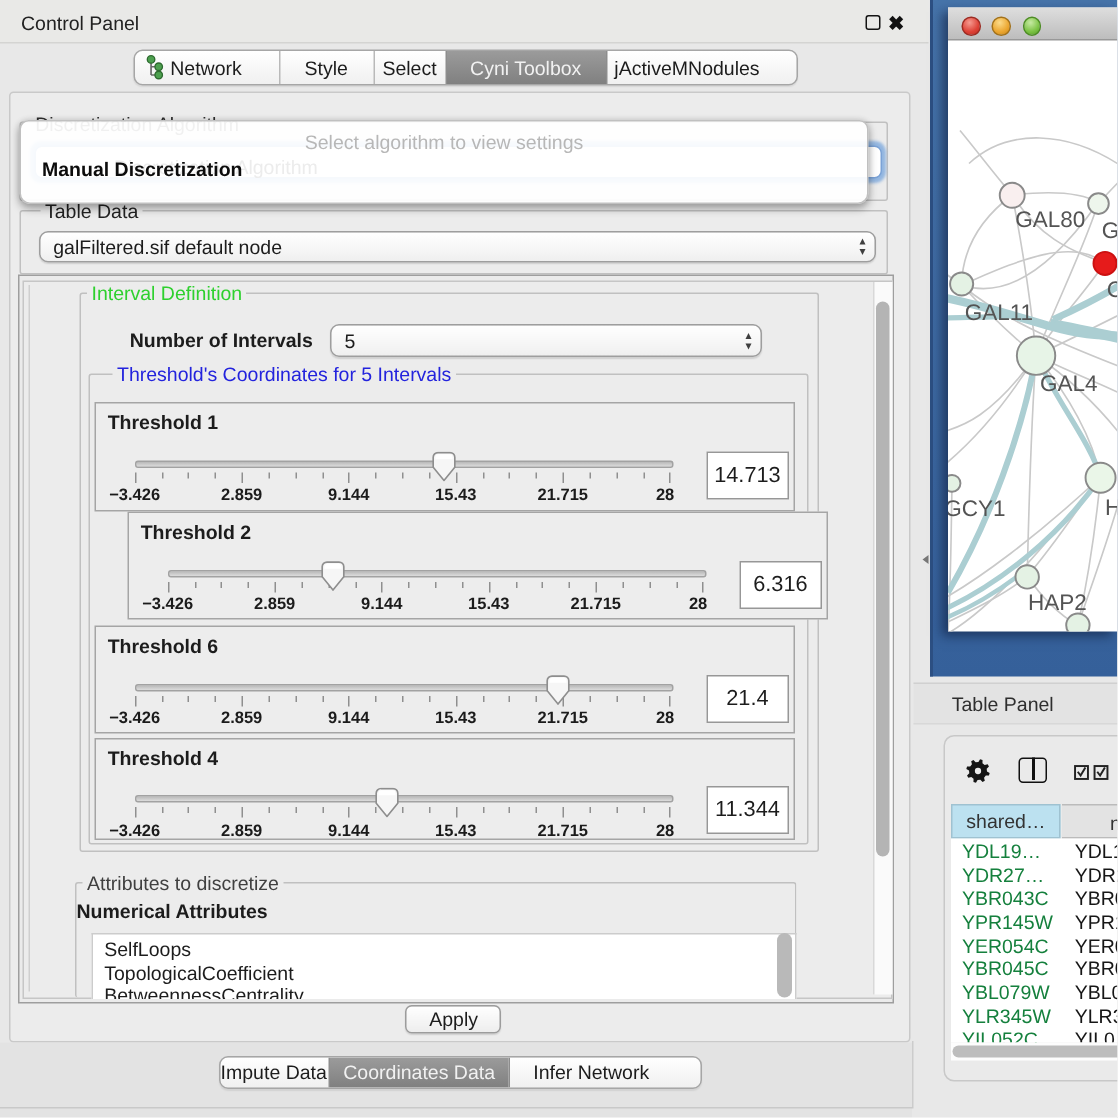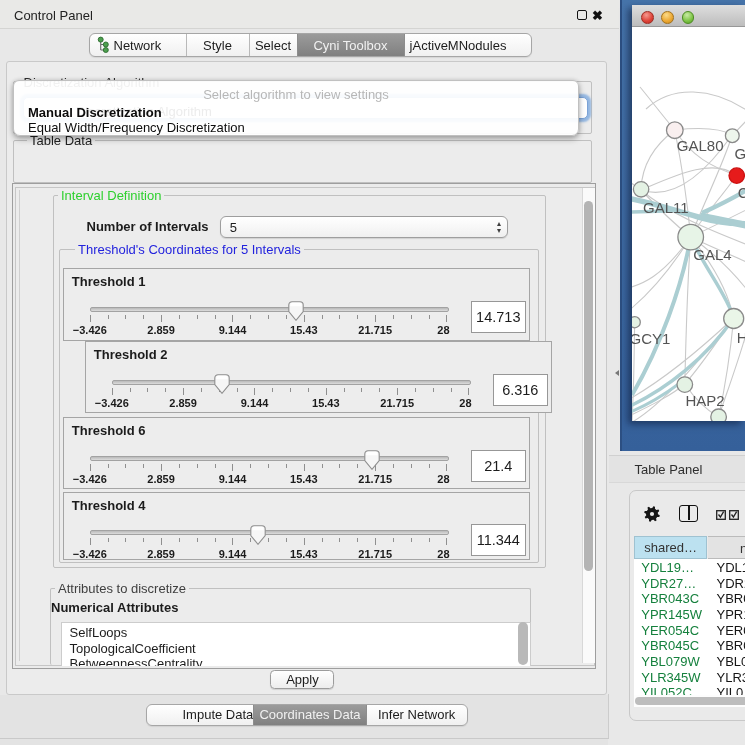--- a/index.html
+++ b/index.html
@@ -57,26 +57,29 @@
 </div>
 
 <div class="abs" style="left:5.5px;top:61px;width:599.5px;height:631.5px;background:#ececec;border:1px solid #c9c9c9;border-radius:3px;"></div>
 
 <div class="abs grp" style="left:13px;top:81px;width:577px;height:51px;"></div>
 <div class="abs" style="left:23.5px;top:74.5px;color:#2e2e2e;">Discretization Algorithm</div>
 <div class="abs" style="left:23px;top:97px;width:563px;height:20px;background:#fff;border:1px solid #7ba2d6;border-radius:5px;box-shadow:0 0 2px 2.5px rgba(110,160,220,0.7);"></div>
 
 <div class="abs grp" style="left:13px;top:140px;width:577px;height:41px;"></div>
 <div class="abs grplabel" style="left:27px;top:133.5px;color:#222;">Table Data</div>
+<div class="abs combo" style="left:25.5px;top:154px;width:556px;height:19px;">
+  <div class="tx">galFiltered.sif default node</div>
+      <div class="arrows"></div>
+</div>
 
 <div class="abs" style="left:13px;top:80px;width:564px;height:54px;background:rgba(255,255,255,0.93);border:1px solid #c0c0c0;border-radius:6px 6px 7px 7px;box-shadow:0 3px 6px rgba(0,0,0,0.3),0 0 4px rgba(0,0,0,0.12);z-index:5;">
   <div style="position:absolute;left:62px;top:23px;color:#ececec;">Discretization Algorithm</div>
   <div style="position:absolute;left:0;right:0;top:6px;text-align:center;color:#b7b7b7;">Select algorithm to view settings</div>
   <div style="position:absolute;left:14px;top:24px;font-weight:bold;color:#0c0c0c;">Manual Discretization</div>
-  <div style="position:absolute;left:14px;top:39px;color:#0c0c0c;">Equal Width/Frequency Discretization</div>
 </div>
 
 <div class="abs" style="left:11.5px;top:183px;width:582.8px;height:484px;border:1px solid #9e9e9e;background:#ebebeb;"></div>
 <div class="abs" style="left:15px;top:186.5px;width:577.6px;height:477.5px;border:1px solid #c6c6c6;background:#ececec;"></div>
 <div class="abs" style="left:19.3px;top:190px;width:1px;height:471px;background:#cfcfcf;"></div>
 
 <div class="abs" style="left:581.5px;top:188px;width:12.5px;height:475px;background:#fafafa;border-left:1px solid #d8d8d8;"></div>
 <div class="abs" style="left:583.5px;top:201px;width:9px;height:370px;background:#b4b4b4;border-radius:4.5px;"></div>
 
 <div class="abs grp" style="left:52.8px;top:195px;width:491px;height:371px;"></div>
@@ -240,21 +243,21 @@
 <div class="abs" style="left:51px;top:600px;font-weight:bold;">Numerical Attributes</div>
 <div class="abs" style="left:60.5px;top:622px;width:468px;height:43px;background:#fff;border:1px solid #cccccc;border-bottom:none;overflow:hidden;">
   <div style="padding:2px 0 0 8px;line-height:15.5px;">SelfLoops<br>TopologicalCoefficient<br>BetweennessCentrality</div>
 </div>
 <div class="abs" style="left:517.5px;top:622px;width:10px;height:43px;background:#b9b9b9;border-radius:5px;"></div>
 
 <div class="abs" style="left:270.4px;top:669.5px;width:62px;height:17.5px;background:linear-gradient(#ffffff,#ededed);border:1px solid #9c9c9c;border-radius:4.5px;text-align:center;line-height:17.5px;box-shadow:0 1px 1px rgba(0,0,0,0.12);">Apply</div>
 
 <div class="abs" style="left:0;top:695px;width:608px;height:50px;background:#e3e3e3;"></div>
 <div class="abs seg" style="left:145.5px;top:703.5px;width:320px;height:20px;">
-  <div style="width:72px;padding-left:36px;">Impute Data</div>
+  <div style="width:72px;">Impute Data</div>
   <div class="sel" style="width:119.9px;">Coordinates Data</div>
   <div style="width:107.5px;">Infer Network</div>
 </div>
 <div class="abs" style="left:607.5px;top:694px;width:1px;height:44px;background:#cccccc;"></div>
 <div class="abs" style="left:0px;top:737.5px;width:609px;height:1px;background:#c9c9c9;"></div>
 <div class="abs" style="left:614.5px;top:369.5px;width:0;height:0;border-top:3px solid transparent;border-bottom:3px solid transparent;border-right:4px solid #777;"></div>
 
 <div class="abs" style="left:619.5px;top:0;width:125.5px;height:451px;background:linear-gradient(#4674aa,#35609a);"></div>
 <div class="abs" style="left:619.5px;top:0;width:2px;height:451px;background:#2c4f82;"></div>
 

